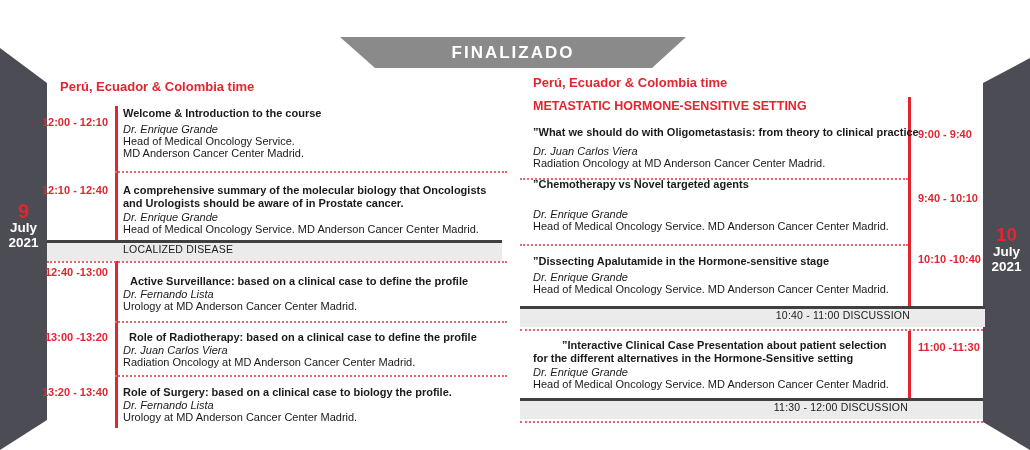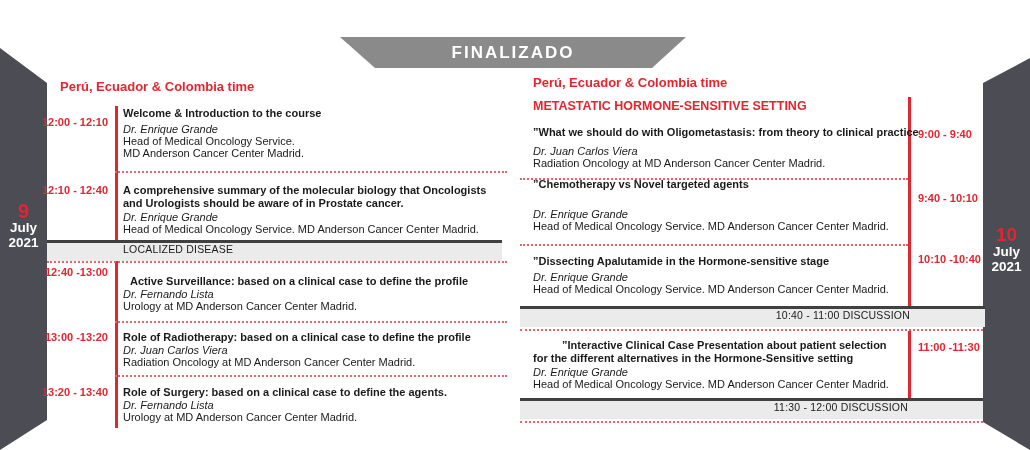--- a/index.html
+++ b/index.html
@@ -95,28 +95,28 @@
   <div class="sep" style="left:47px; top:261px; width:460px;"></div>
 
   <div class="time time-l" style="top:266px;">12:40 -13:00</div>
   <div class="ttl" style="left:122px; top:275px;margin-left:8px;">Active Surveillance: based on a clinical case to define the profile</div>
   <div class="spk" style="left:123px; top:288px;">Dr. Fernando Lista</div>
   <div class="aff" style="left:123px; top:300px;">Urology at MD Anderson Cancer Center Madrid.</div>
 
   <div class="sep" style="left:115px; top:321px; width:392px;"></div>
 
   <div class="time time-l" style="top:331px;">13:00 -13:20</div>
-  <div class="ttl" style="left:123px; top:331px;">Role of Radiotherapy: based on a clinical case to define the profile</div>
+  <div class="ttl" style="left:129px; top:331px;">Role of Radiotherapy: based on a clinical case to define the profile</div>
   <div class="spk" style="left:123px; top:344px;">Dr. Juan Carlos Viera</div>
   <div class="aff" style="left:123px; top:356px;">Radiation Oncology at MD Anderson Cancer Center Madrid.</div>
 
   <div class="sep" style="left:115px; top:375px; width:392px;"></div>
 
   <div class="time time-l" style="top:386px;">13:20 - 13:40</div>
-  <div class="ttl" style="left:123px; top:386px;">Role of Surgery: based on a clinical case to define the agents.</div>
+  <div class="ttl" style="left:123px; top:386px;">Role of Surgery: based on a clinical case to biology the profile.</div>
   <div class="spk" style="left:123px; top:399px;">Dr. Fernando Lista</div>
   <div class="aff" style="left:123px; top:411px;">Urology at MD Anderson Cancer Center Madrid.</div>
 
   <div class="tz-header" style="left:533px; top:75px;">Perú, Ecuador &amp; Colombia time</div>
   <div class="sec-header" style="left:533px; top:99px;">METASTATIC HORMONE-SENSITIVE SETTING</div>
 
   <div class="redline" style="left:908px; top:97px; height:209px;"></div>
   <div class="redline" style="left:908px; top:331px; height:68px;"></div>
 
   <div class="ttl" style="left:533px; top:126px;">”What we should do with Oligometastasis: from theory to clinical practice</div>

